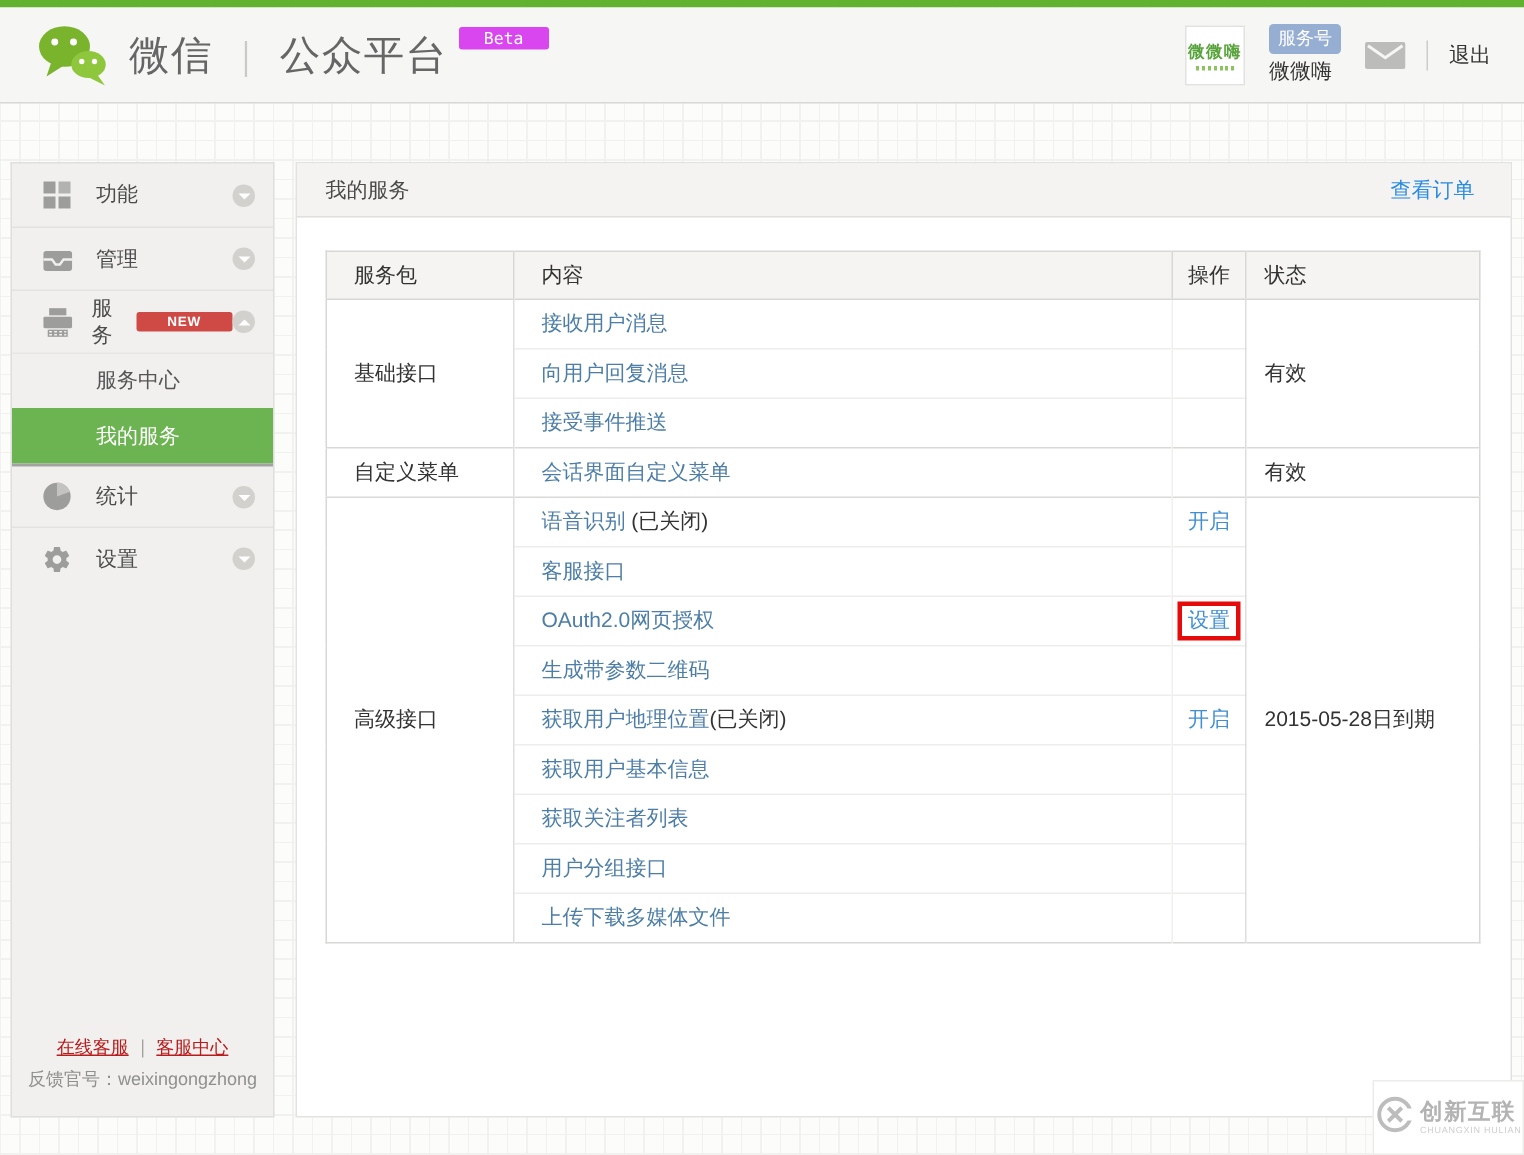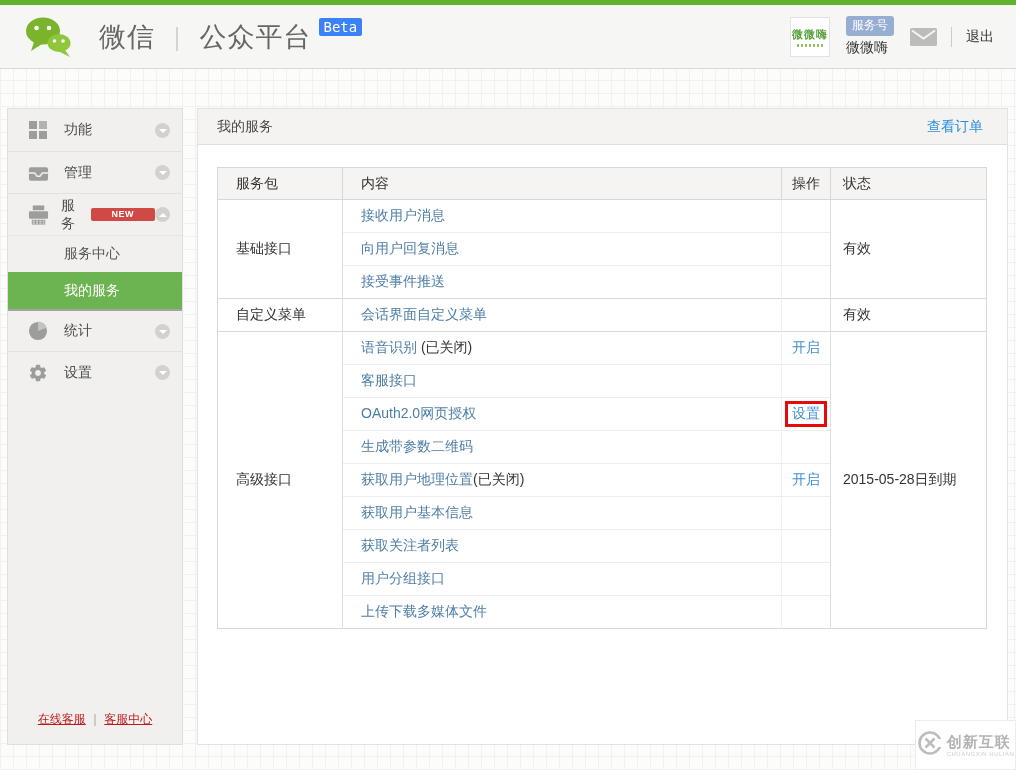--- a/index.html
+++ b/index.html
@@ -17,25 +17,25 @@
 
   
   .topline { position:absolute; top:0; left:0; width:1016px; height:5px; background:#61b22e; }
   .appbar {
     position:absolute; top:5px; left:0; width:1016px; height:64px;
     background:#f6f6f4; border-bottom:1px solid #d8d8d6;
     display:flex; align-items:center; padding:0 22px 0 24px;
   }
   .brand { display:flex; align-items:center; }
   .brand .logo { margin-right:14px; display:flex; }
-  .brand-title { font-size:27px; color:#666; display:flex; align-items:center; letter-spacing:1px;margin-left:13px; }
+  .brand-title { font-size:27px; color:#666; display:flex; align-items:center; letter-spacing:1px; }
   .brand-sep { color:#c9c9c7; margin:0 10px; font-size:24px; }
   .beta {
-    background:#3b82f6; color:#fff; font-size:14px; font-family:"DejaVu Sans Mono",monospace;
-    padding:1px 5px; border-radius:2px; margin-left:7px; align-self:flex-start; margin-top:3px;
+    background:#d946ef; color:#fff; font-size:11px; font-family:"DejaVu Sans Mono",monospace;
+    padding:1px 17px; border-radius:2px; margin-left:7px; align-self:flex-start; margin-top:3px;
   }
   .account { margin-left:auto; display:flex; align-items:center; }
   .avatar {
     width:40px; height:40px; background:#fff; border:1px solid #e2e2e0;
     display:flex; flex-direction:column; align-items:center; justify-content:center;
   }
   .avatar-txt { color:#58a33c; font-weight:bold; font-size:11px; letter-spacing:1px; }
   .avatar-bar { width:26px; height:3px; margin-top:2px;
     background:repeating-linear-gradient(90deg,#8cc35f 0 2px,transparent 2px 4px); }
   .acct-col { display:flex; flex-direction:column; margin-left:16px; }
@@ -234,20 +234,21 @@
     <span class="lbl">设置</span>
     <span class="chev down"></span>
   </div>
 
   <div class="side-footer">
     <div>
       <a>在线客服</a>
       <span>｜</span>
       <a>客服中心</a>
     </div>
+    <div>反馈官号：weixingongzhong</div>
   </div>
 </div>
 
 <div class="main">
   <div class="main-strip">
     <span class="strip-title">我的服务</span>
     <a class="orders">查看订单</a>
   </div>
 
   <table class="services">

